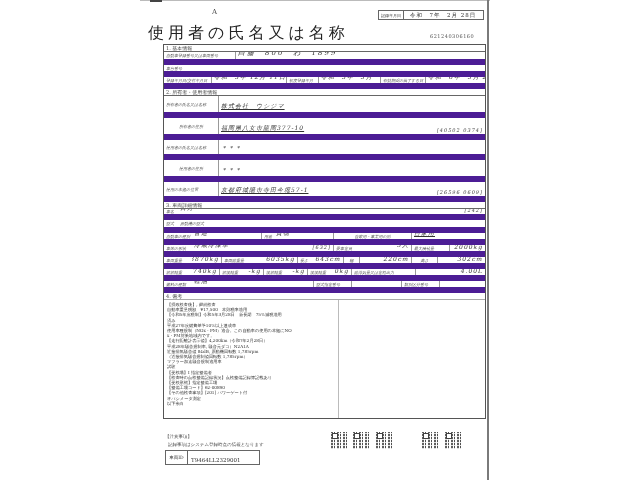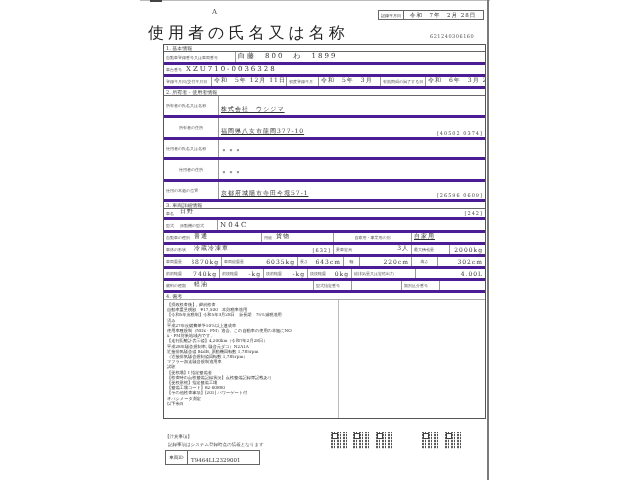--- a/index.html
+++ b/index.html
@@ -11,21 +11,21 @@
   .abs { position: absolute; white-space: nowrap; }
   .mark-a { left: 212px; top: 8px; font-size: 7px; color: #444; }
   .issue-box { left: 378px; top: 10px; width: 106px; height: 10px; border: 1px solid #666; font-size: 5px; display: flex; align-items: center; }
   .issue-box .lbl { border-right: 1px solid #666; padding: 0 2px; height: 100%; display: flex; align-items: center; font-size: 4px; }
   .issue-box .val { padding-left: 6px; font-size: 5.5px; letter-spacing: 1px; }
   .title { left: 148px; top: 23px; font-size: 16px; letter-spacing: 4px; color: #222; font-weight: normal; }
   .doc-no { left: 430px; top: 33px; font-size: 5px; color: #555; letter-spacing: 0.5px; }
 
   .frame { position: absolute; left: 163px; top: 44px; width: 323px; border: 1px solid #555; }
   .sec-head { font-size: 5px; padding: 0 2px; height: 7px; line-height: 7px; border-bottom: 1px solid #666; color: #444; }
-  .row { display: flex; border-bottom: 3px solid #4c1d95; font-size: 5px; }
+  .row { display: flex; border-bottom: 6px solid #4c1d95; font-size: 5px; font-style: italic; }
   .cell { border-right: 1px solid #999; padding: 1px 2px; display: flex; align-items: flex-end; overflow: hidden; white-space: nowrap; }
   .cell:last-child { border-right: none; }
   .lab { font-size: 4px; color: #555; align-items: center; }
   .big { font-size: 7px; letter-spacing: 2px; color: #333; }
   .med { font-size: 6px; color: #333; letter-spacing: 1px; }
   .ul { text-decoration: underline; }
   .right { justify-content: flex-end; }
   .code { font-size: 5px; color: #444; margin-left: auto; }
   .remarks { font-size: 4.2px; line-height: 5.2px; padding: 2px 3px; color: #333; white-space: nowrap; }
   .remarks-wrap { display: flex; height: 118px; }
@@ -58,21 +58,20 @@
 
 <div class="frame">
 
   <div class="sec-head">1. 基本情報</div>
   <div class="row" style="height:13px">
     <div class="cell lab" style="width:72px">自動車登録番号又は車両番号</div>
     <div class="cell big" style="flex:1">白藤　800　わ　1899</div>
   </div>
   <div class="row" style="height:12px">
     <div class="cell lab" style="width:20px;border-right:none">車台番号</div>
-    <div class="cell big" style="flex:1">XZU710-0036328</div>
   </div>
   <div class="row" style="height:12px">
     <div class="cell lab" style="width:48px">登録年月日/交付年月日</div>
     <div class="cell med" style="width:75px">令和　5年 12月 11日</div>
     <div class="cell lab" style="width:32px">初度登録年月</div>
     <div class="cell med" style="width:62px">令和　5年　3月</div>
     <div class="cell lab" style="width:45px">有効期間の満了する日</div>
     <div class="cell med" style="flex:1">令和　6年　3月 27日</div>
   </div>
 
@@ -108,21 +107,20 @@
   <div class="row" style="height:11px">
     <div class="cell lab" style="width:14px;border-right:none">車名</div>
     <div class="cell med" style="flex:1">
       <span>日野</span>
       <span class="code">[242]</span>
     </div>
   </div>
   <div class="row" style="height:13px">
     <div class="cell lab" style="width:14px;border-right:none">型式</div>
     <div class="cell lab" style="width:40px">原動機の型式</div>
-    <div class="cell big" style="flex:1">N04C</div>
   </div>
   <div class="row" style="height:12px">
     <div class="cell lab" style="width:28px;border-right:none">自動車の種別</div>
     <div class="cell med" style="width:70px">普通</div>
     <div class="cell lab" style="width:12px;border-right:none">用途</div>
     <div class="cell med" style="width:60px">貨物</div>
     <div class="cell lab" style="width:78px;justify-content:center">自家用・事業用の別</div>
     <div class="cell med ul" style="flex:1">自家用</div>
   </div>
   <div class="row" style="height:12px">

